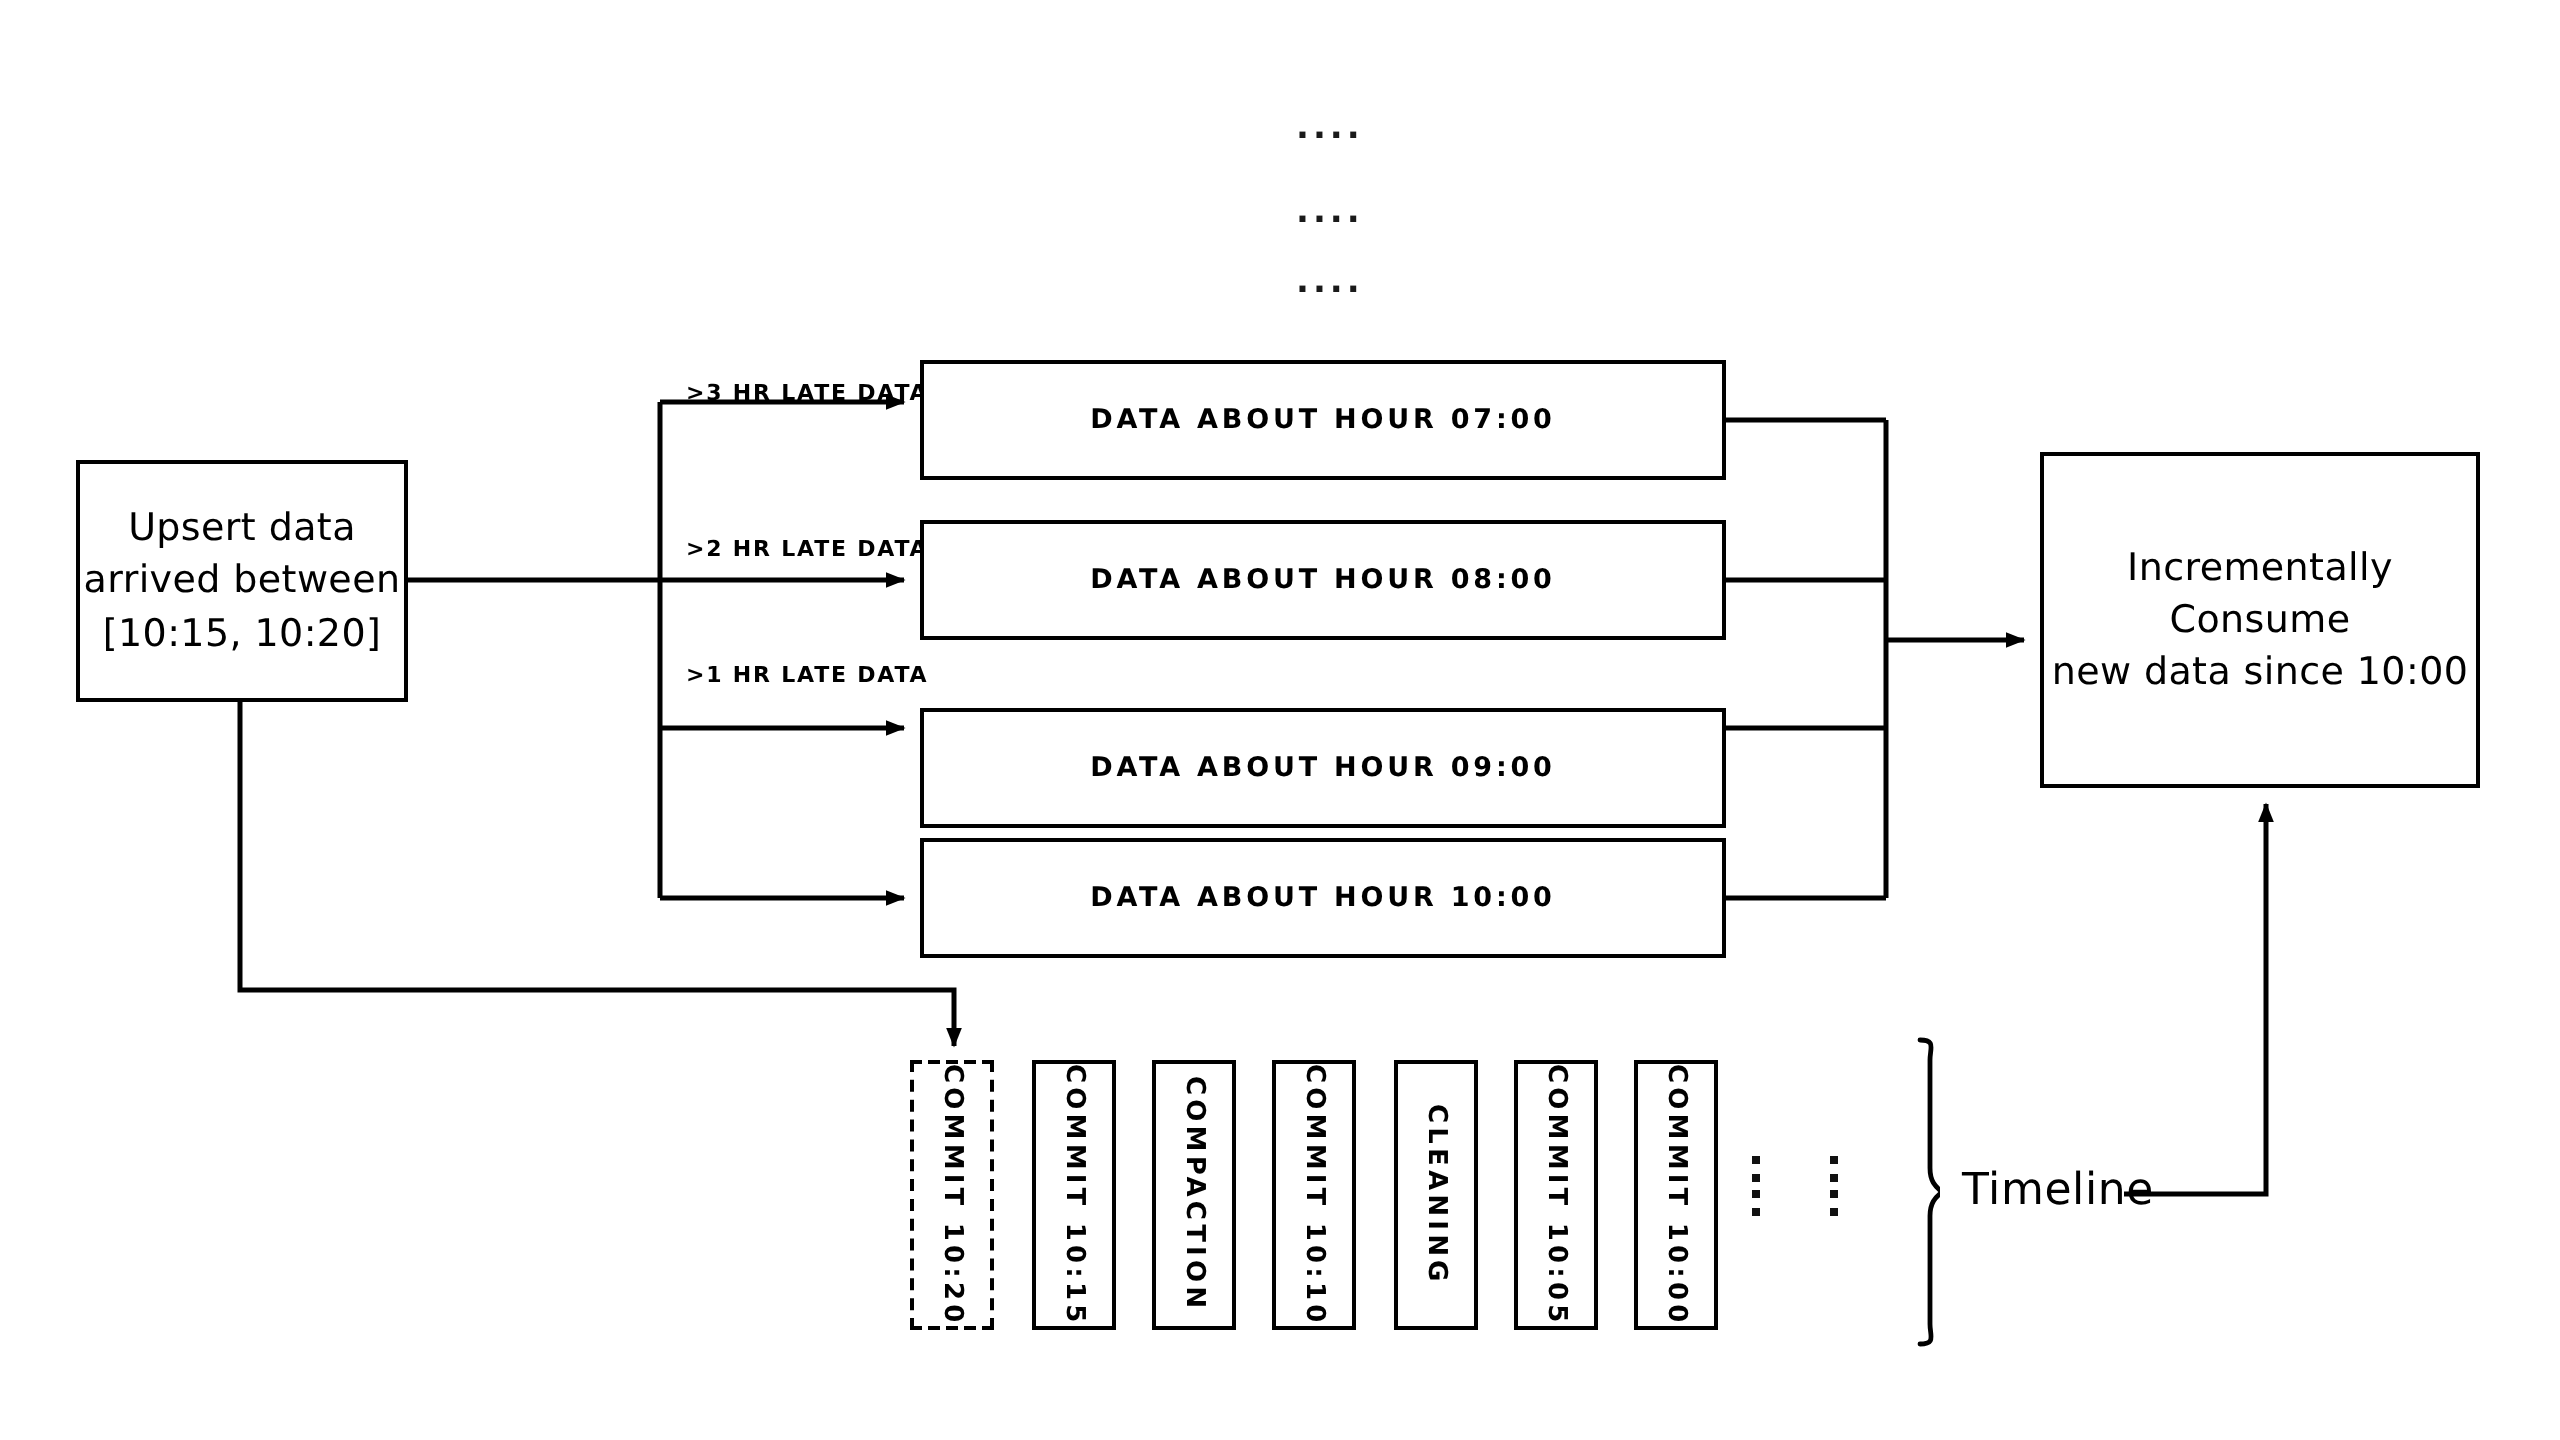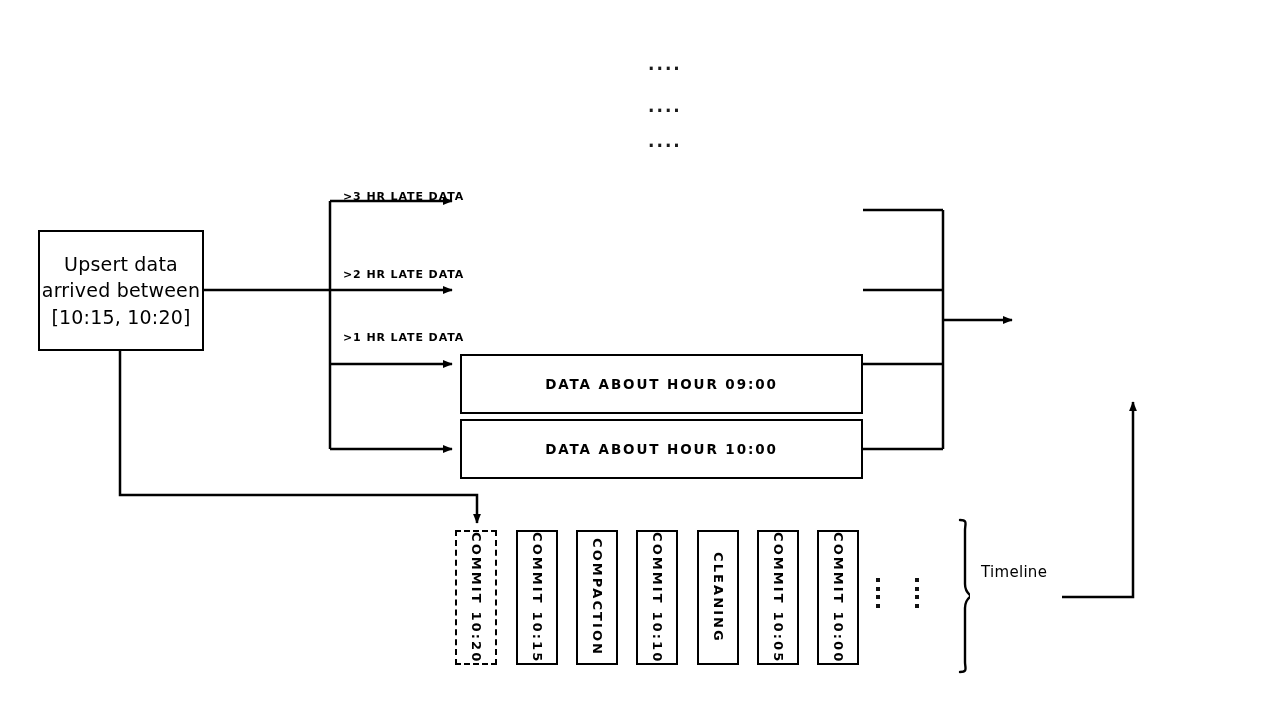--- a/index.html
+++ b/index.html
@@ -167,22 +167,22 @@
   #timeline-brace {
     position: absolute;
     left: 944px;
     top: 518px;
     width: 26px;
     height: 156px;
   }
   #timeline-label {
     position: absolute;
     left: 981px;
-    top: 562px;
-    font-size: 15px;
+    top: 581px;
+    font-size: 22px;
     letter-spacing: 0.3px;
   }
 </style>
 </head>
 <body>
 
 <div id="canvas">
 
   <svg id="wires" viewBox="0 0 1280 720" xmlns="http://www.w3.org/2000/svg">
     <defs>
@@ -224,27 +224,37 @@
   <div class="node" id="source-box">
     <span class="hand">Upsert data
 arrived between
 [10:15, 10:20]</span>
   </div>
 
   <div class="edge-label" id="edge-label-0">&gt;3 hr late data</div>
   <div class="edge-label" id="edge-label-1">&gt;2 hr late data</div>
   <div class="edge-label" id="edge-label-2">&gt;1 hr late data</div>
 
+  <div class="node hour-box" id="hour-box-0">
+    <span class="marker">Data about hour 07:00</span>
+  </div>
+  <div class="node hour-box" id="hour-box-1">
+    <span class="marker">Data about hour 08:00</span>
+  </div>
   <div class="node hour-box" id="hour-box-2">
     <span class="marker">Data about hour 09:00</span>
   </div>
   <div class="node hour-box" id="hour-box-3">
     <span class="marker">Data about hour 10:00</span>
   </div>
 
+  <div class="node" id="consume-box">
+    <span class="hand">Incrementally Consume
+new data since 10:00</span>
+  </div>
 
   <div class="commit-card pending" id="commit-card-0" style="left:455px">
     <span class="marker commit-label-rot">COMMIT 10:20</span>
   </div>
   <div class="commit-card" id="commit-card-1" style="left:516px">
     <span class="marker commit-label-rot">COMMIT 10:15</span>
   </div>
   <div class="commit-card" id="commit-card-2" style="left:576px">
     <span class="marker commit-label-rot">COMPACTION</span>
   </div>

